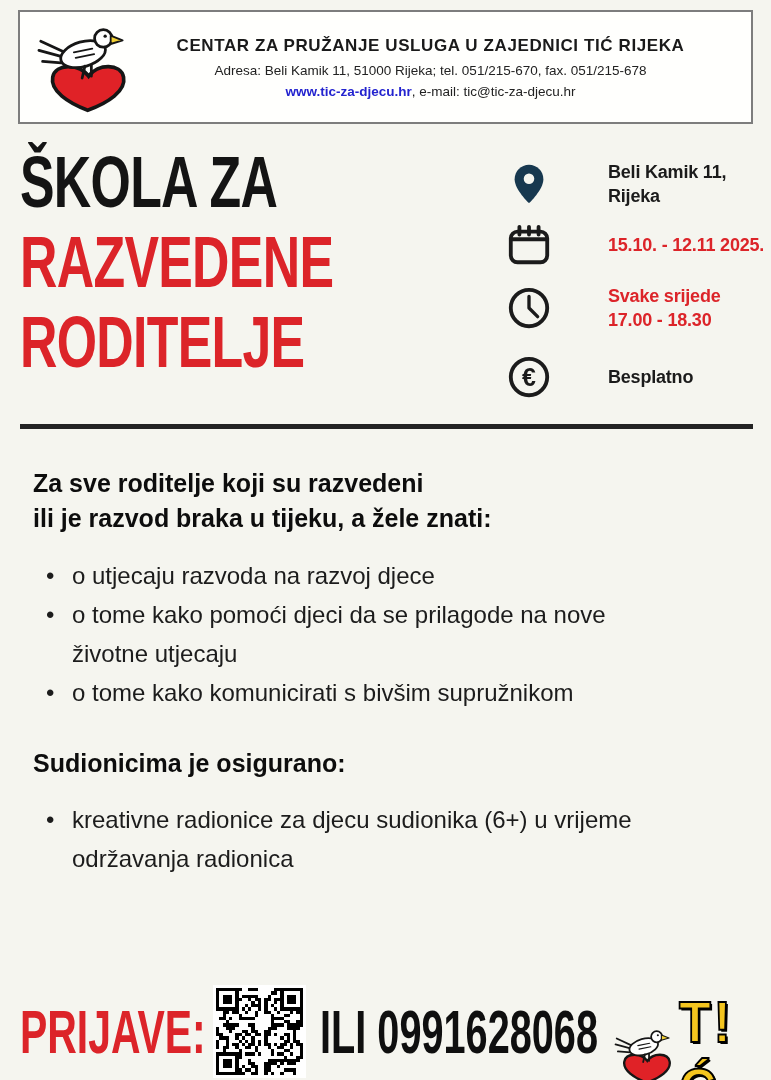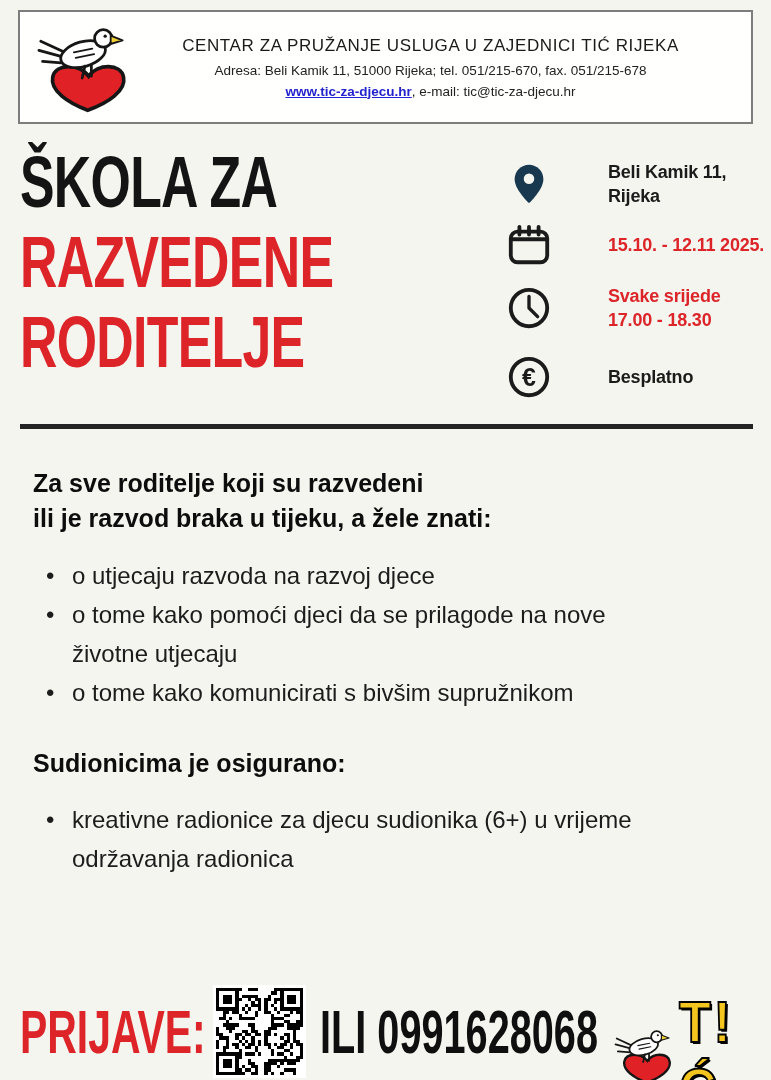--- a/index.html
+++ b/index.html
@@ -7,24 +7,24 @@
   }
   *{margin:0;padding:0;box-sizing:border-box;}
   body{background:var(--bg);font-family:"Liberation Sans",sans-serif;}
   .poster{position:relative;width:771px;height:1080px;background:var(--bg);overflow:hidden;margin:0 auto;}
 
   
   .header-box{position:absolute;left:18px;top:10px;width:735px;height:114px;background:#fffffd;
     border:2px solid #7d7d7d;display:flex;align-items:center;}
   .header-logo{width:104px;height:92px;margin-left:12px;flex:0 0 auto;}
   .header-text{flex:1;text-align:center;padding-right:26px;color:#1a1a1a;}
-  .org-name{font-size:17px;font-weight:400;letter-spacing:.6px;margin-bottom:7px;}
+  .org-name{font-size:17px;font-weight:700;letter-spacing:.6px;margin-bottom:7px;}
   .org-address{font-size:13.5px;margin-bottom:6px;color:#222;}
   .org-web{font-size:13.5px;color:#222;}
-  .org-web a{color:var(--link);font-weight:700;text-decoration:underline;cursor:pointer;}
+  .org-web a{color:var(--link);font-weight:700;cursor:pointer;}
 
   
   .title-block{position:absolute;left:20px;top:142px;}
   .title-line{display:block;font-size:72px;line-height:80px;font-weight:700;letter-spacing:-1px;
     transform:scaleX(.72);transform-origin:0 0;white-space:nowrap;color:var(--ink);}
   .title-line.red{color:var(--red);}
 
   
   .details{position:absolute;left:506px;top:158px;width:262px;}
   .detail-item{position:absolute;left:0;display:flex;align-items:center;gap:32px;}

